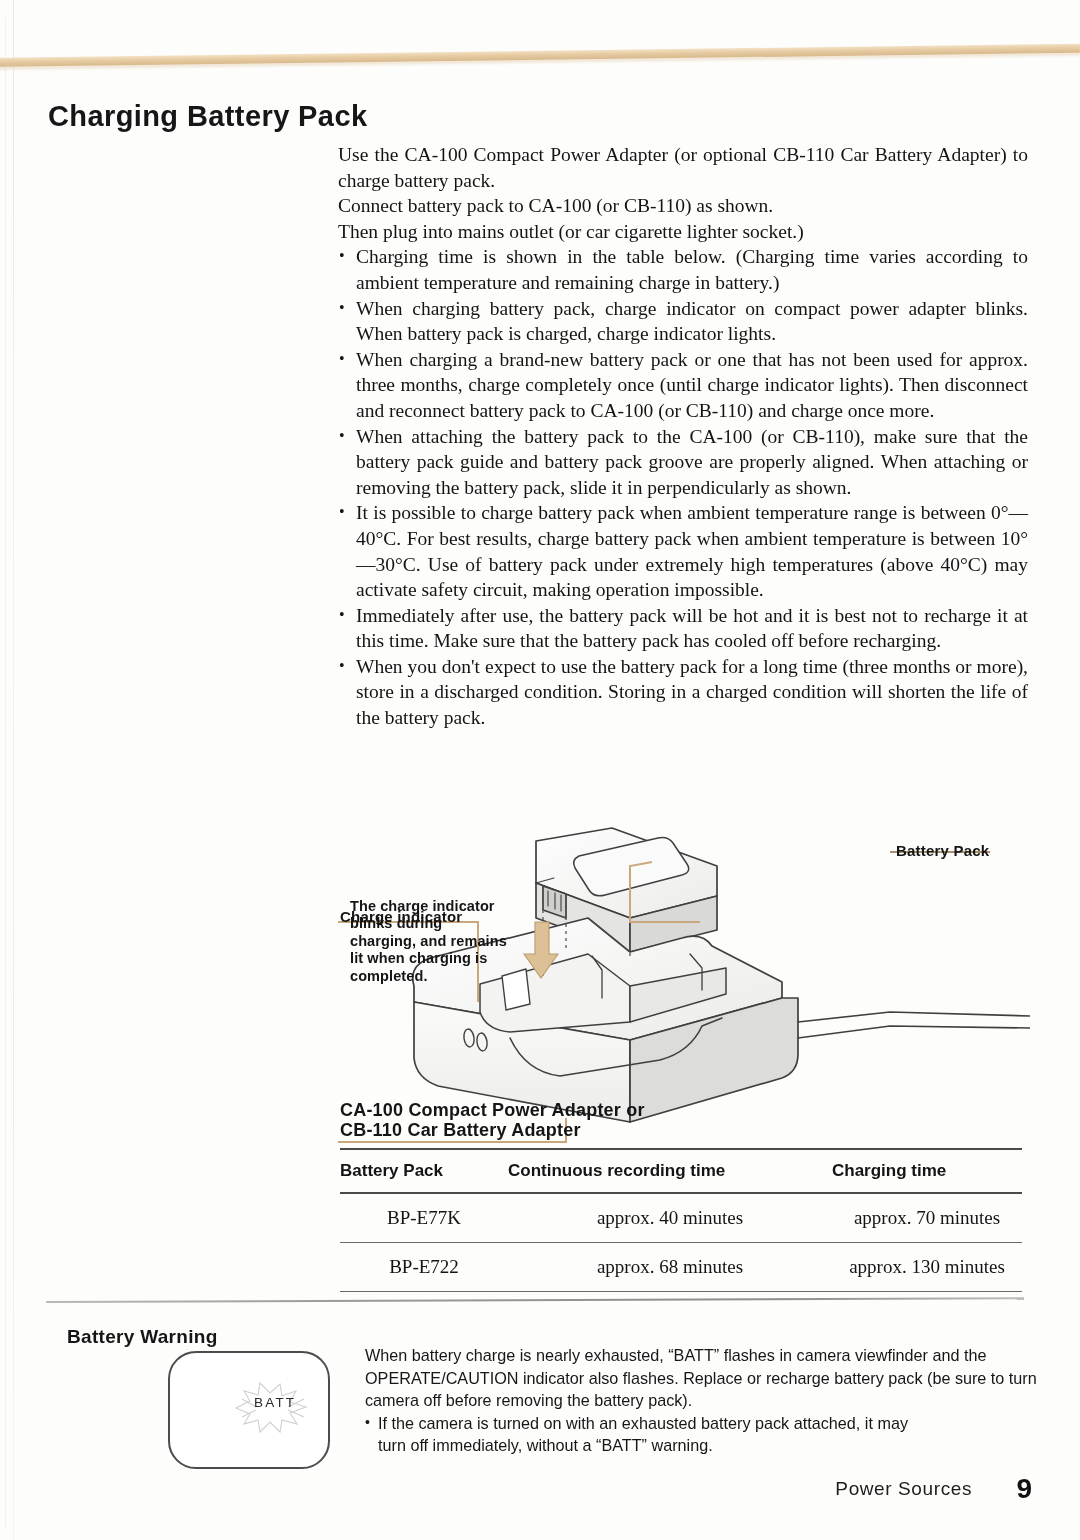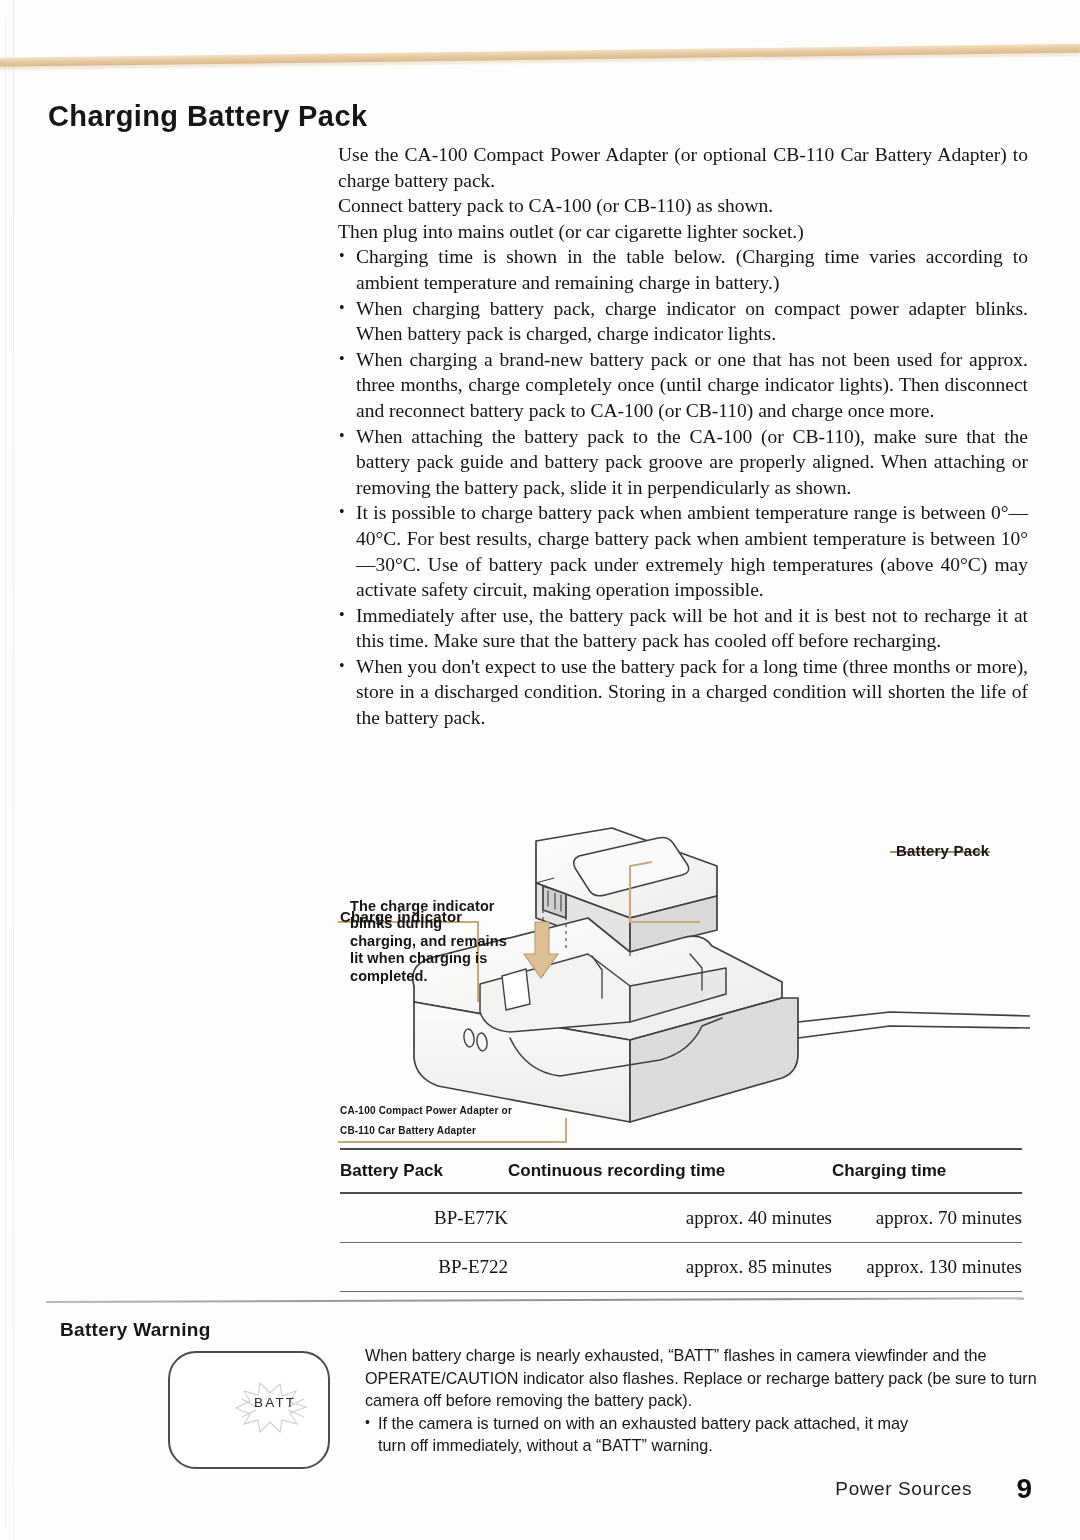--- a/index.html
+++ b/index.html
@@ -148,21 +148,21 @@
   .lbl-charge-note {
     left: 350px;
     top: 898px;
     font-size: 14.5px;
     line-height: 17.4px;
     letter-spacing: .1px;
   }
   .lbl-adapter {
     left: 340px;
     top: 1101px;
-    font-size: 10px;
+    font-size: 18px;
     line-height: 19.5px;
     letter-spacing: .2px;
   }
 
   
   .spec-table {
     position: absolute;
     left: 340px;
     top: 1148px;
     width: 682px;
@@ -174,21 +174,21 @@
     font-size: 17px;
     font-weight: bold;
     text-align: left;
     padding: 11px 0 11px 0;
     color: #141414;
     border-top: 2px solid #4a4a4a;
     border-bottom: 2px solid #4a4a4a;
   }
   .spec-table td {
     font-size: 19px;
-    text-align: right;
+    text-align: center;
     padding: 13px 0 13px 0;
     color: #141414;
     border-bottom: 1px solid #6a6a6a;
   }
   .spec-table .c1 { width: 168px; }
   .spec-table .c2 { width: 324px; }
   .spec-table .c3 { width: 190px; }
 
   
   .div-rule {
@@ -199,21 +199,21 @@
     height: 2px;
     background: linear-gradient(to right, #b9b9b9, #9a9a9a 30%, #8d8d8d 75%, #bdbdbd);
     transform: rotate(-0.22deg);
     transform-origin: left center;
   }
 
   h2.warn-title {
     position: absolute;
     left: 51px;
     top: 1310px;
-    margin: 9px;
+    margin: 16px;
     font-family: "Liberation Sans", sans-serif;
     font-size: 19px;
     font-weight: bold;
     letter-spacing: .3px;
     color: #161616;
   }
 
   
   .viewfinder {
     position: absolute;
@@ -420,21 +420,21 @@
       </tr>
     </thead>
     <tbody>
       <tr>
         <td>BP-E77K</td>
         <td>approx. 40 minutes</td>
         <td>approx. 70 minutes</td>
       </tr>
       <tr>
         <td>BP-E722</td>
-        <td>approx. 85 minutes</td>
+        <td>approx. 68 minutes</td>
         <td>approx. 130 minutes</td>
       </tr>
     </tbody>
   </table>
 
   <div class="div-rule"></div>
   <h2 class="warn-title">Battery Warning</h2>
 
   <div class="viewfinder">
     <svg class="vf-burst" width="86" height="58" viewBox="0 0 86 58" xmlns="http://www.w3.org/2000/svg">

